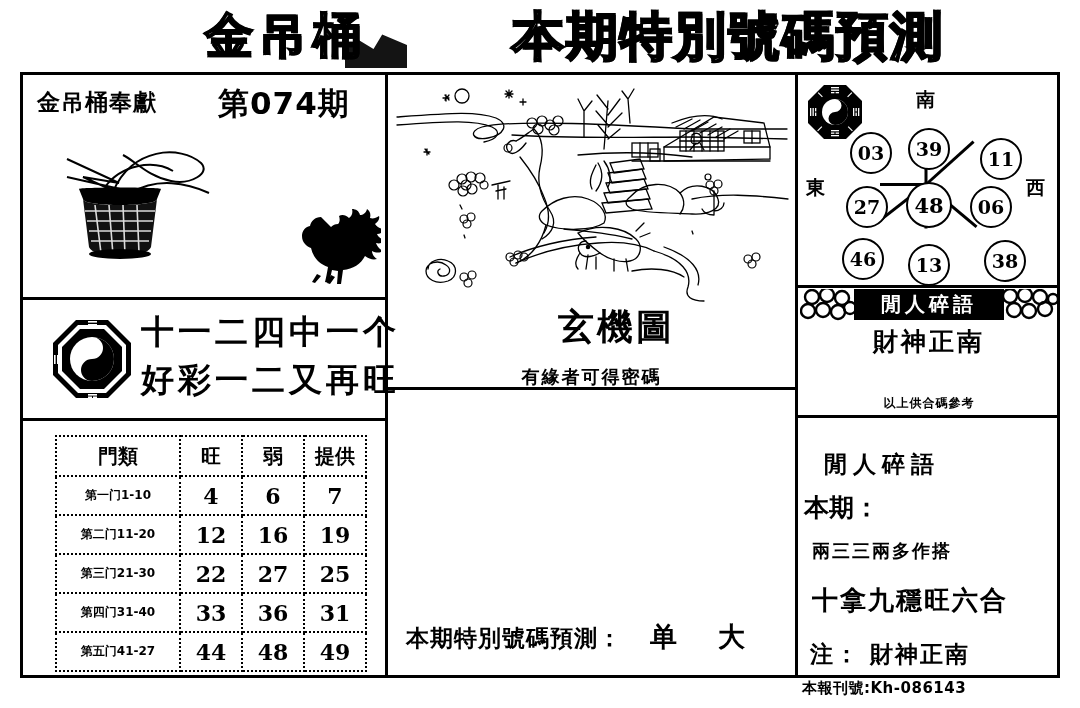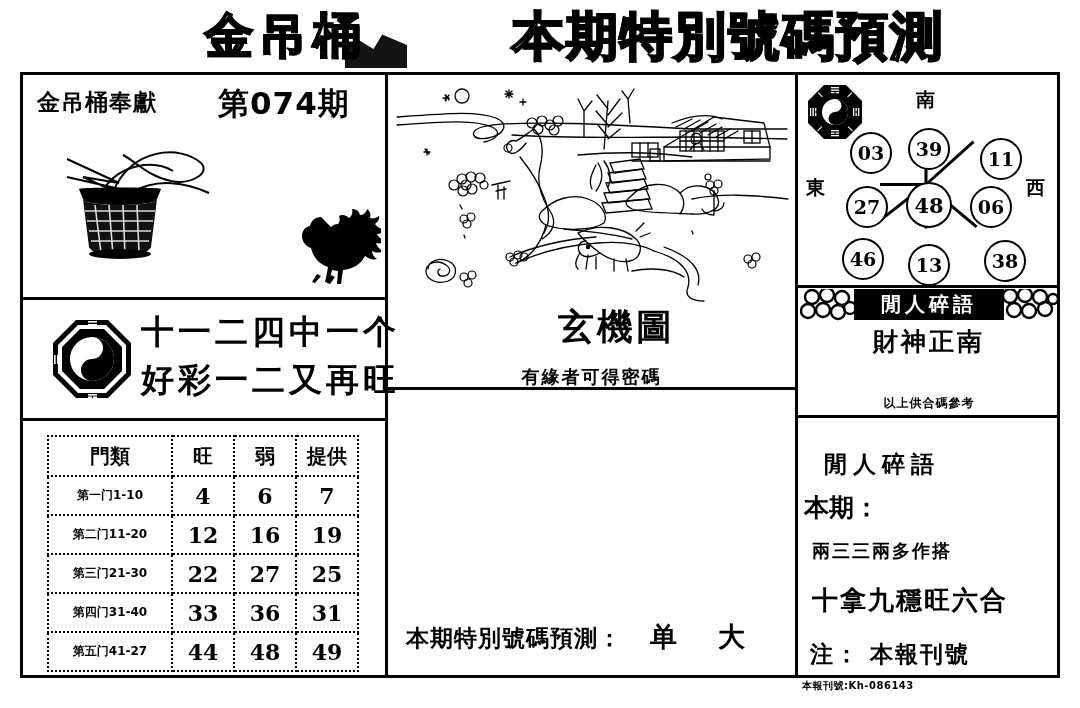--- a/index.html
+++ b/index.html
@@ -51,21 +51,21 @@
   .bucket{position:absolute;left:38px;top:62px;width:150px;height:125px;}
   .rooster{position:absolute;left:272px;top:128px;width:86px;height:82px;}
 
   .slogan-box{position:absolute;left:0;top:225px;width:362px;height:118px;}
   .bagua-left{position:absolute;left:28px;top:18px;width:82px;height:82px;}
   .slogan1{position:absolute;left:118px;top:10px;font-size:33px;font-weight:bold;
     letter-spacing:4px;white-space:nowrap;font-family:"DejaVu Serif",serif;}
   .slogan2{position:absolute;left:118px;top:58px;font-size:33px;font-weight:bold;
     letter-spacing:4px;white-space:nowrap;font-family:"DejaVu Serif",serif;}
 
-  .tablewrap{position:absolute;left:0;top:346px;width:360px;height:254px;}
+  .tablewrap{position:absolute;left:8px;top:346px;width:360px;height:254px;}
   table.grid{position:absolute;left:24px;top:14px;width:312px;border-collapse:collapse;}
   table.grid td,table.grid th{
     border:2px dotted #000;text-align:center;padding:2px 0;background:#fff;
   }
   table.grid th{font-size:20px;font-weight:bold;height:34px;font-family:"DejaVu Sans",sans-serif;}
   table.grid td.lbl{font-size:12px;font-weight:bold;height:33px;letter-spacing:0;}
   table.grid td.num{font-size:22px;font-weight:bold;height:33px;font-family:"DejaVu Serif",serif;}
 
   
   .col-mid{position:absolute;left:365px;top:0;width:407px;height:100%;}
@@ -124,21 +124,21 @@
   .gossip-title{position:absolute;left:26px;top:6px;font-size:23px;font-weight:bold;
     letter-spacing:6px;font-family:"DejaVu Serif",serif;}
   .gossip-lead{position:absolute;left:6px;top:48px;font-size:25px;font-weight:bold;
     font-family:"DejaVu Sans",sans-serif;}
   .gossip-l1{position:absolute;left:14px;top:96px;font-size:18px;font-weight:bold;
     letter-spacing:2px;white-space:nowrap;font-family:"DejaVu Sans",sans-serif;}
   .gossip-l2{position:absolute;left:14px;top:140px;font-size:26px;font-weight:bold;
     letter-spacing:2px;white-space:nowrap;font-family:"DejaVu Sans",sans-serif;}
   .gossip-note{position:absolute;left:12px;top:196px;font-size:23px;font-weight:bold;
     letter-spacing:2px;white-space:nowrap;font-family:"DejaVu Serif",serif;}
-  .serial{position:absolute;left:4px;top:236px;font-size:10px;font-weight:bold;
+  .serial{position:absolute;left:4px;top:236px;font-size:15px;font-weight:bold;
     letter-spacing:0.5px;white-space:nowrap;font-family:"DejaVu Sans",sans-serif;}
 </style>
 </head>
 <body>
 
 <div class="page">
 
   <div class="masthead">
     <div class="mast-left">金吊桶</div>
     <div class="mast-blob"></div>
@@ -467,18 +467,18 @@
         </svg>
         <div class="god1">財神正南</div>
         <div class="foot-note">以上供合碼參考</div>
       </div>
 
       <div class="gossip">
         <div class="gossip-title">閒人碎語</div>
         <div class="gossip-lead">本期：</div>
         <div class="gossip-l1">兩三三兩多作搭</div>
         <div class="gossip-l2">十拿九穩旺六合</div>
-        <div class="gossip-note">注： 本報刊號</div>
+        <div class="gossip-note">注： 財神正南</div>
         <div class="serial">本報刊號:Kh-086143</div>
       </div>
     </div>
   </div>
 </div>
 
 </body></html>

